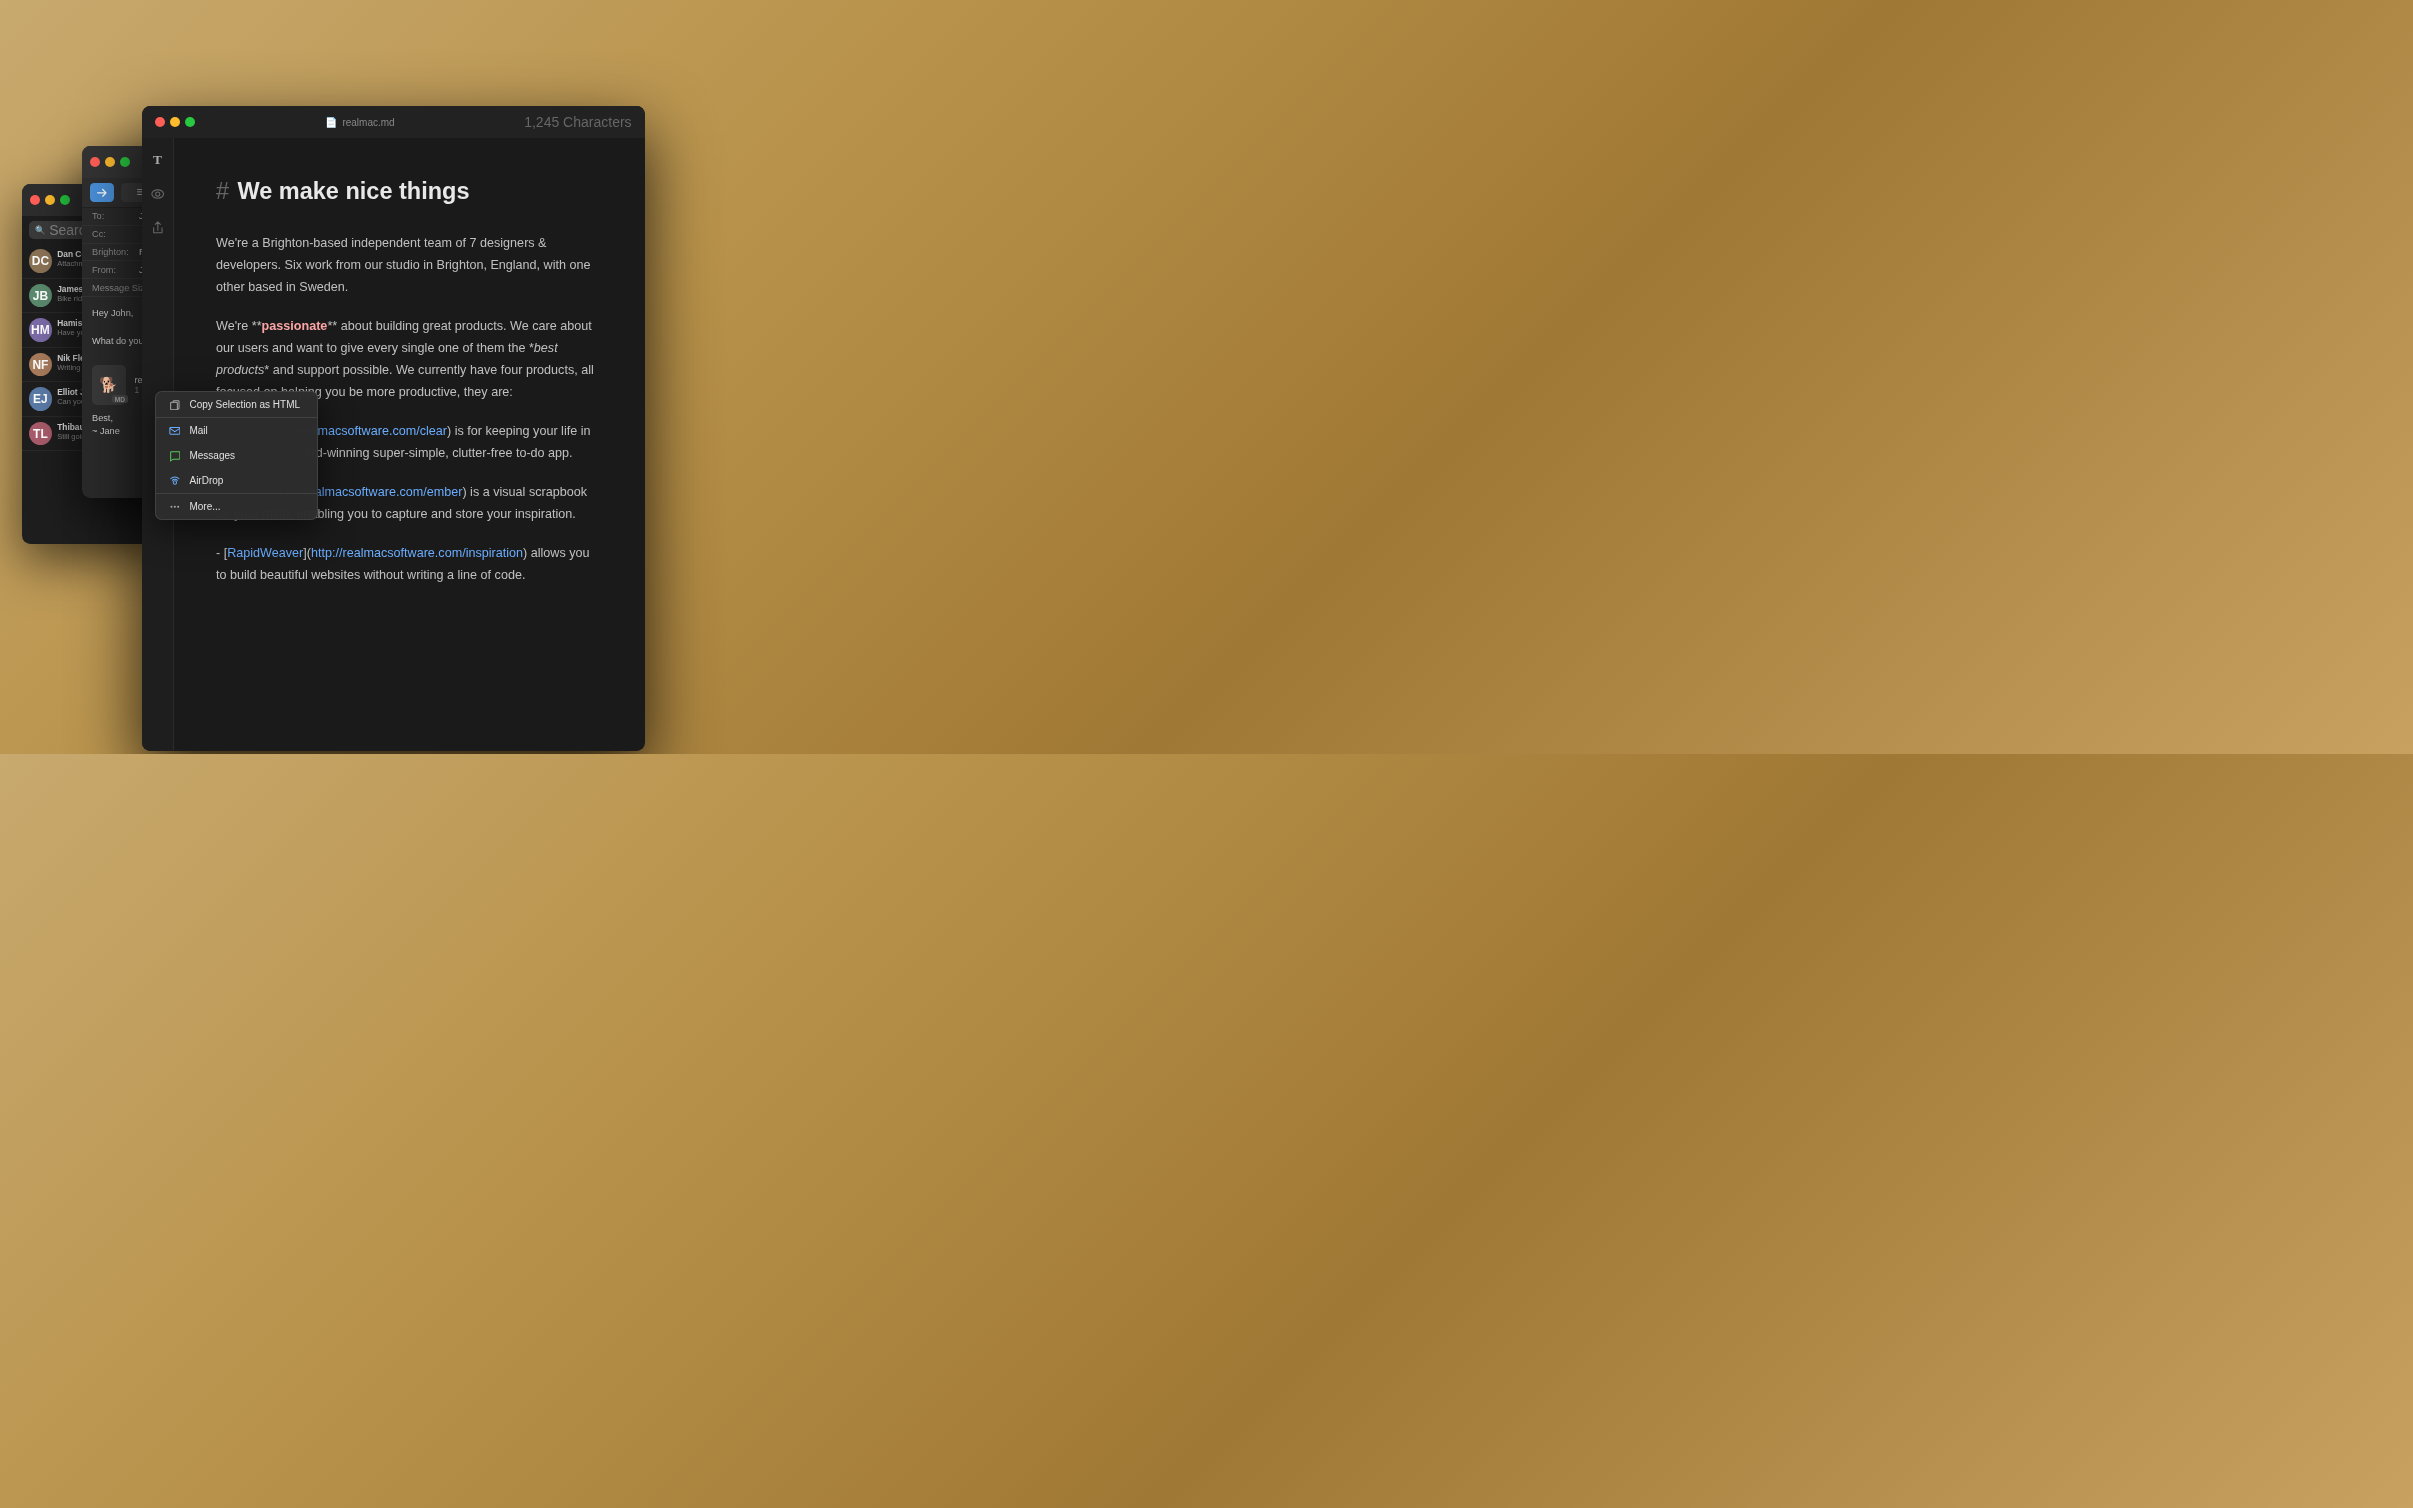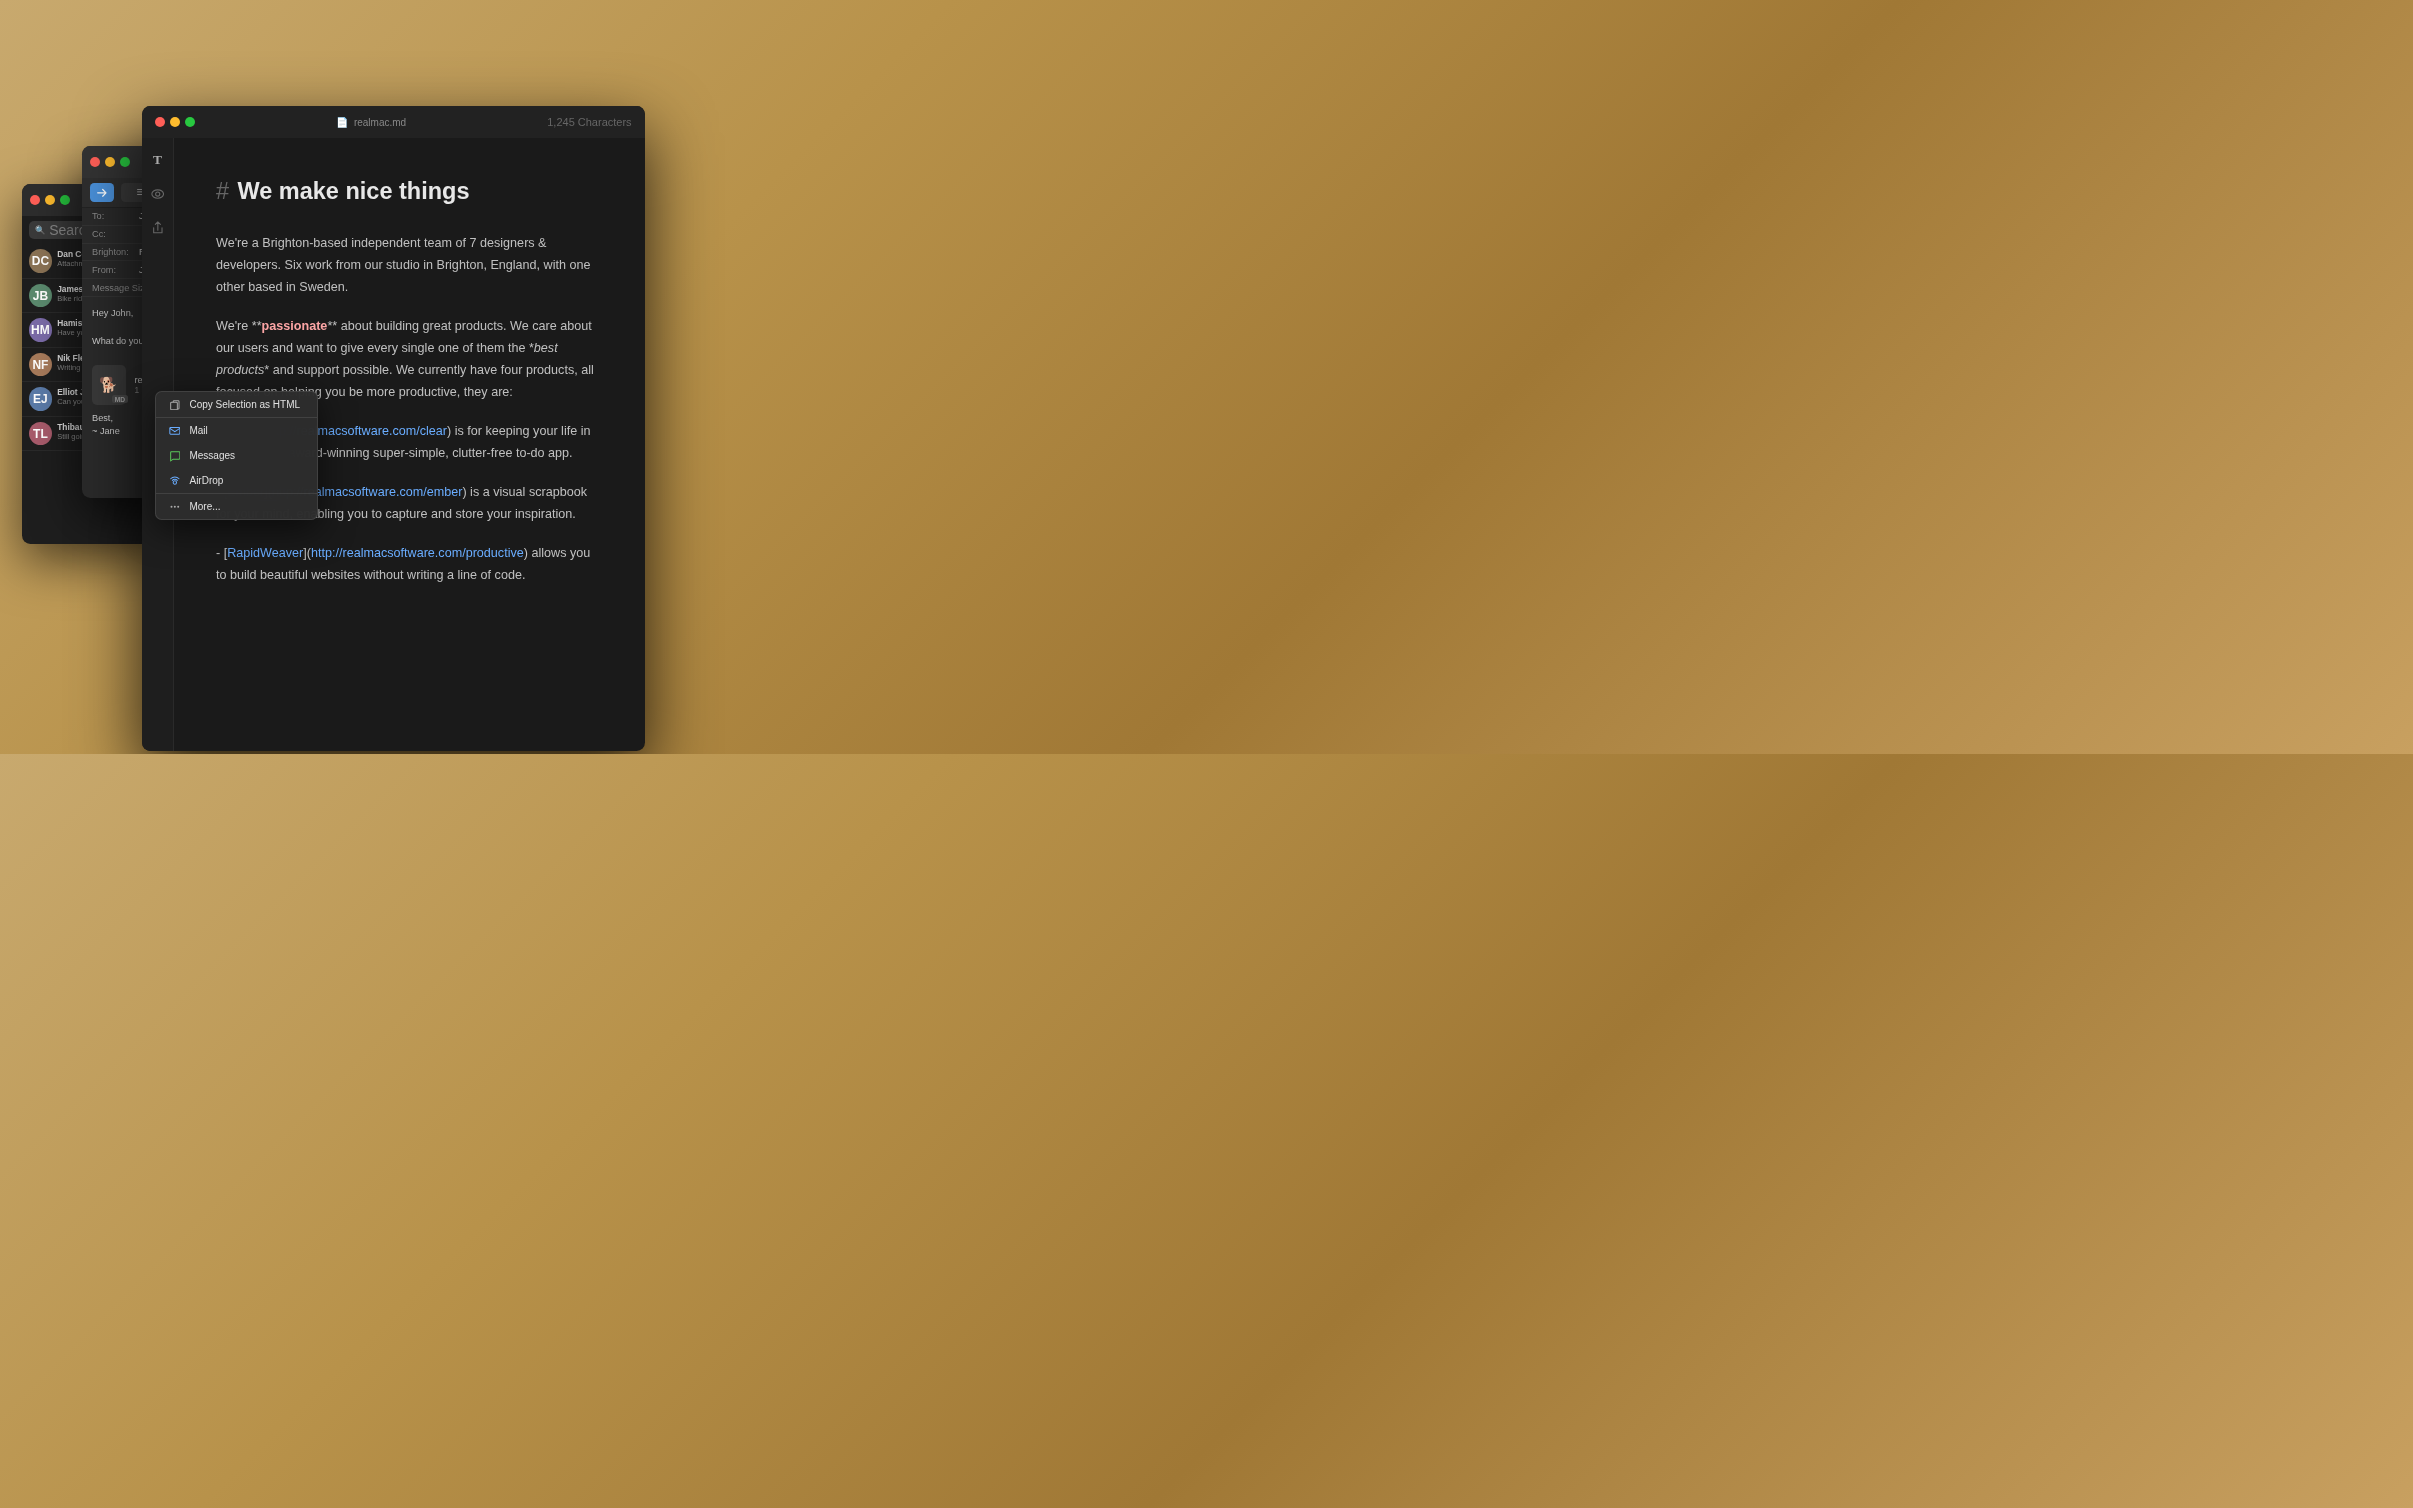--- a/index.html
+++ b/index.html
@@ -266,21 +266,21 @@
 
     .editor-titlebar-center {
       display: flex;
       align-items: center;
       gap: 5px;
       font-size: 10px;
       color: #888;
     }
 
     .editor-titlebar-right {
-      font-size: 11px;
+      font-size: 14px;
       color: #666;
     }
 
     .editor-sidebar {
       position: absolute;
       left: 0;
       top: 32px;
       width: 32px;
       bottom: 0;
       background: #1e1e1e;
@@ -576,17 +576,17 @@
 
     <div class="editor-list-item">
       - [<a class="editor-link" href="#">Clear</a>](<span class="editor-link">http://realmacsoftware.com/clear</span>) is for keeping your life in order. It's an award-winning super-simple, clutter-free to-do app.
     </div>
 
     <div class="editor-list-item">
       - [<a class="editor-link" href="#">Ember</a>](<span class="editor-link">http://realmacsoftware.com/ember</span>) is a visual scrapbook for your mind, enabling you to capture and store your inspiration.
     </div>
 
     <div class="editor-list-item">
-      - [<a class="editor-link" href="#">RapidWeaver</a>](<span class="editor-link">http://realmacsoftware.com/productive</span>) allows you to build beautiful websites without writing a line of code.
+      - [<a class="editor-link" href="#">RapidWeaver</a>](<span class="editor-link">http://realmacsoftware.com/inspiration</span>) allows you to build beautiful websites without writing a line of code.
     </div>
   </div>
 </div>
 
 
 </body></html>

